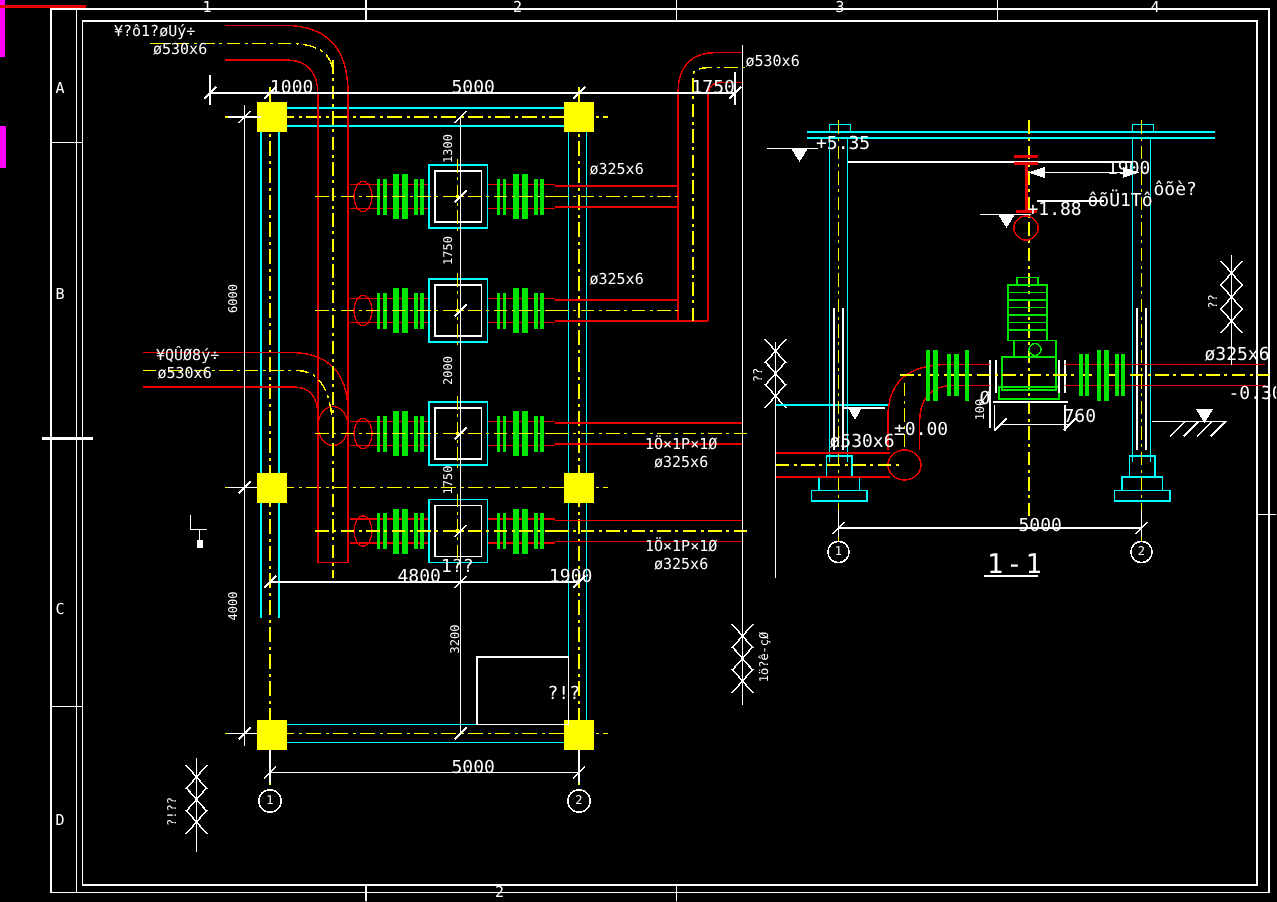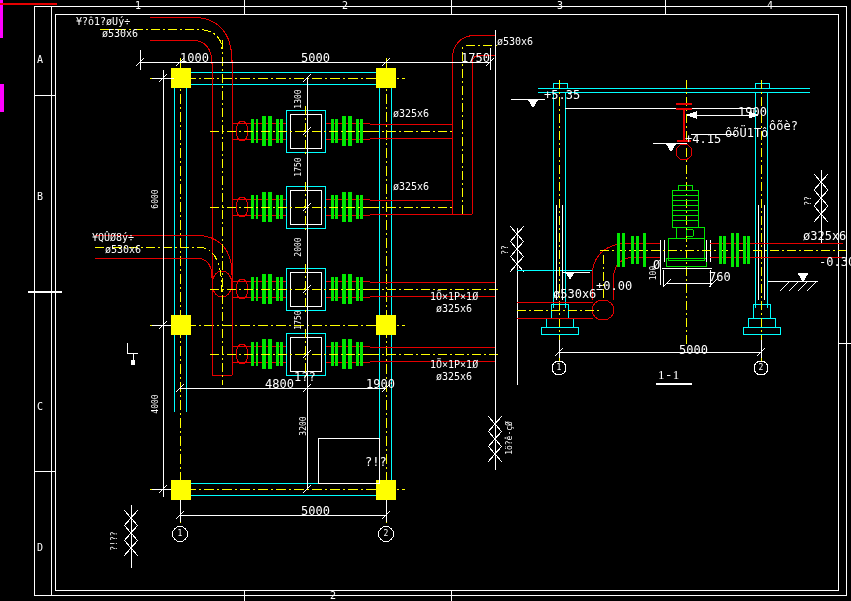--- a/index.html
+++ b/index.html
@@ -5,21 +5,21 @@
   html,body{margin:0;padding:0;background:#000;}
   #screen{position:relative;width:851px;height:601px;background:#000;overflow:hidden;
           font-family:"DejaVu Sans Mono", monospace;}
   svg{position:absolute;left:0;top:0;}
   .t{position:absolute;color:#fff;font-size:10px;line-height:1;white-space:nowrap;}
   .d{font-size:12px;margin-left:33px;}
   .vtext{position:absolute;color:#fff;font-size:8px;line-height:1;width:40px;text-align:center;
          transform:rotate(-90deg);white-space:nowrap;}
   .bub{position:absolute;color:#fff;font-size:8px;line-height:1;width:16px;text-align:center;}
   .zone{font-size:10px;}
-  .title{font-size:13px;letter-spacing:2px;font-family:Liberation Serif, serif;}
+  .title{font-size:18px;letter-spacing:2px;}
 </style>
 </head>
 <body>
 
 <div id="screen">
 
 <svg width="851" height="601" viewBox="0 0 851 601" shape-rendering="crispEdges">
   <defs>
     <path id="tick" d="M-4,4 L4,-4" stroke="#fff" stroke-width="1"></path>
     <path id="xmark" d="M-7,-8 L7,8 M-7,8 L7,-8" stroke="#fff" stroke-width="1"></path>
@@ -278,21 +278,21 @@
 <div class="t zone" style="left:557px;top:1px">3</div>
 <div class="t zone" style="left:767px;top:1px">4</div>
 <div class="t zone" style="left:330px;top:591px">2</div>
 <div class="t zone" style="left:37px;top:55px">A</div>
 <div class="t zone" style="left:37px;top:192px">B</div>
 <div class="t zone" style="left:37px;top:402px">C</div>
 <div class="t zone" style="left:37px;top:543px">D</div>
 
 <div class="t" style="left:76px;top:17px">¥?ô1?øUý÷</div>
 <div class="t" style="left:102px;top:29px">ø530x6</div>
-<div class="t" style="left:92px;top:233px">¥QÛØ8ý÷</div>
+<div class="t" style="left:104px;top:233px">¥QÛØ8ý÷</div>
 <div class="t" style="left:105px;top:245px">ø530x6</div>
 <div class="t" style="left:497px;top:37px">ø530x6</div>
 <div class="t" style="left:393px;top:109px">ø325x6</div>
 <div class="t" style="left:393px;top:182px">ø325x6</div>
 <div class="t" style="left:430px;top:292px">1Ö×1P×1Ø</div>
 <div class="t" style="left:436px;top:304px">ø325x6</div>
 <div class="t" style="left:430px;top:360px">1Ö×1P×1Ø</div>
 <div class="t" style="left:436px;top:372px">ø325x6</div>
 
 <div class="t d" style="left:147px;top:52px">1000</div>
@@ -310,21 +310,21 @@
 <div class="t d" style="left:268px;top:505px">5000</div>
 
 <div class="bub" style="left:172px;top:530px">1</div>
 <div class="bub" style="left:378px;top:530px">2</div>
 <div class="t d" style="left:332px;top:456px">?!?</div>
 <div class="t d" style="left:261px;top:371px">1??</div>
 <div class="vtext" style="left:490px;top:434px">1ö?ê-çØ</div>
 <div class="vtext" style="left:95px;top:537px">?!??</div>
 
 <div class="t d" style="left:511px;top:89px">+5.35</div>
-<div class="t d" style="left:652px;top:133px">+4.15</div>
+<div class="t d" style="left:652px;top:133px">+1.88</div>
 <div class="t d" style="left:563px;top:280px">±0.00</div>
 <div class="t d" style="left:786px;top:256px">-0.300</div>
 <div class="t d" style="left:736px;top:120px">ôõè?</div>
 <div class="t d" style="left:692px;top:127px">ôõÜ1Tô</div>
 <div class="t d" style="left:705px;top:106px">1900</div>
 <div class="t d" style="left:770px;top:230px">ø325x6</div>
 <div class="t d" style="left:520px;top:288px">ø530x6</div>
 <div class="t d" style="left:620px;top:259px">Ø</div>
 <div class="vtext" style="left:634px;top:269px">100</div>
 <div class="t d" style="left:676px;top:271px">760</div>

